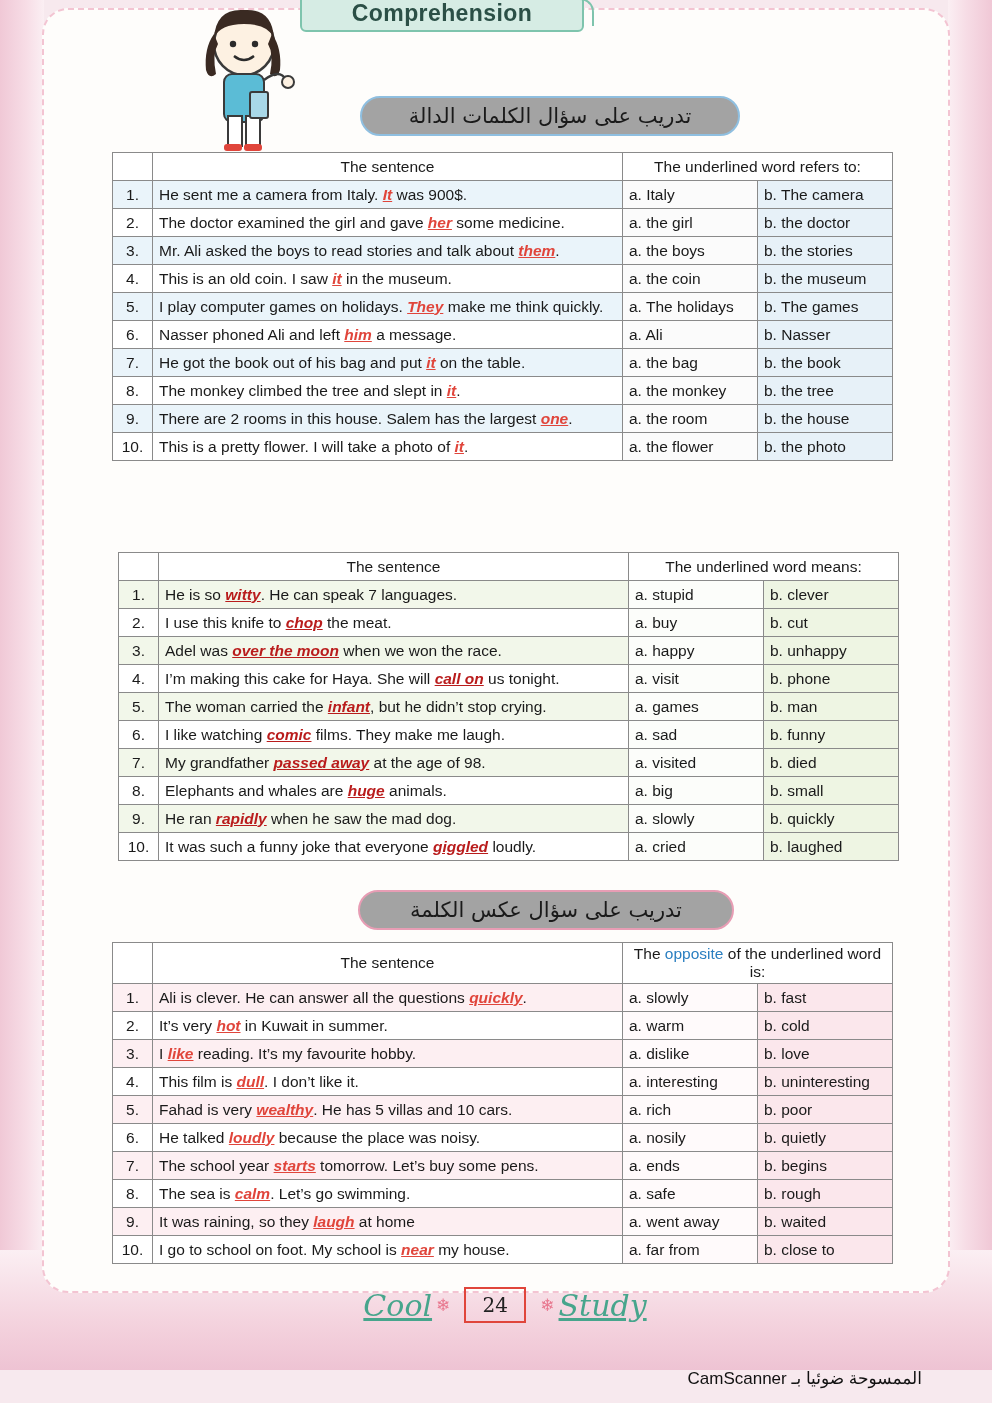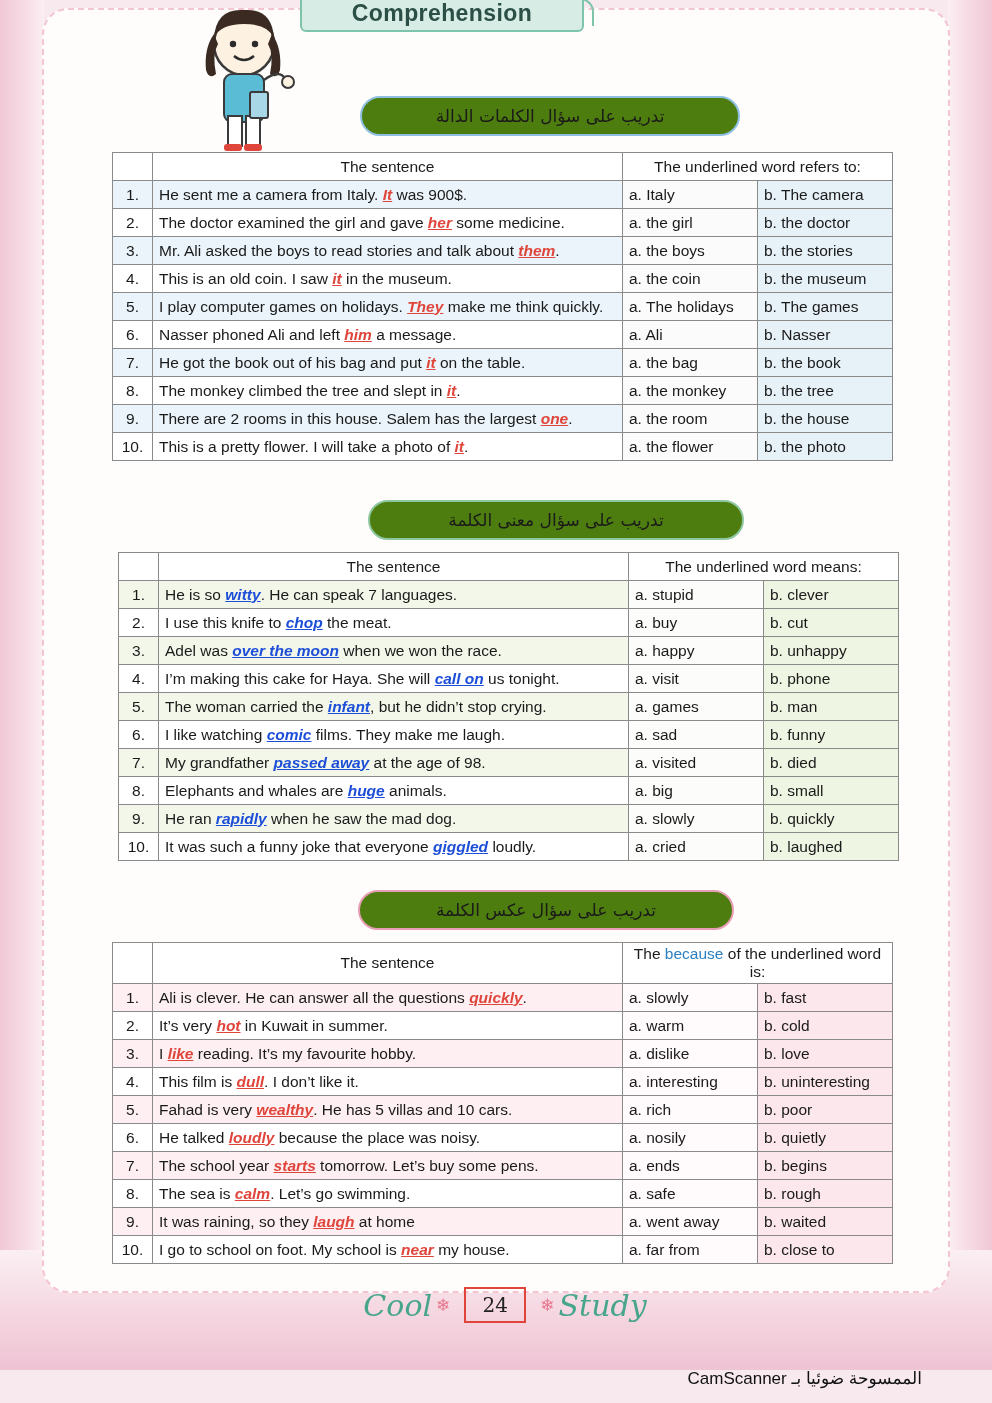--- a/index.html
+++ b/index.html
@@ -79,26 +79,26 @@
 
   
   .girl { position: absolute; left: 176px; top: 4px; width: 140px; height: 150px; }
 
   
   .pill {
     position: absolute;
     height: 36px;
     border: 2px solid #8fbfe0;
     border-radius: 20px;
-    background: #4d7c0f;
+    background: #a3a3a3;
     display: flex;
     align-items: center;
     justify-content: center;
     direction: rtl;
-    font-size: 17px;
+    font-size: 21px;
     color: #1a1a1a;
     font-family: "DejaVu Sans", sans-serif;
   }
   .pill.green { border-color: #8ec79f; }
   .pill.pinkb { border-color: #e79db4; }
 
   
   table.ex {
     position: absolute;
     border-collapse: collapse;
@@ -117,21 +117,21 @@
   }
   .c-num { width: 40px; text-align: center; font-size: 15px; }
   .c-sent { width: 470px; text-align: left; }
   .c-a { width: 135px; text-align: left; }
   .c-b { width: 135px; text-align: left; }
   .hdr td { text-align: center; font-weight: bold; font-size: 17px; height: 32px; }
   .hdr .c-num { border-left: 1px solid #8a8a8a; }
   .hdr-span { text-align: center; font-weight: bold; font-size: 17px; }
   u.w { text-decoration: underline; font-weight: bold; font-style: italic; }
   .t1 u.w { color: #e0453b; }
-  .t2 u.w { color: #1d4ed8; }
+  .t2 u.w { color: #b91c1c; }
   .t3 u.w { color: #e0453b; }
 
   
   .t1 .tint-a { background: #eaf4fa; }
   .t1 .tint-b { background: #ffffff; }
   .t1 .opt-a { background: #fbfbfb; }
   .t1 .opt-b { background: #e7f1f8; }
   .t2 .tint-a { background: #f2f7ea; }
   .t2 .tint-b { background: #ffffff; }
   .t2 .opt-a { background: #fcfdfa; }
@@ -155,20 +155,21 @@
     height: 58px;
     display: flex;
     align-items: center;
     justify-content: center;
   }
   .cool, .study {
     font-family: "DejaVu Serif", serif;
     font-style: italic;
     font-size: 30px;
     color: #47a58c;
+    text-decoration: underline;
   }
   .pagebox {
     margin: 0 10px;
     width: 58px;
     height: 32px;
     border: 2px solid #e0453b;
     display: flex;
     align-items: center;
     justify-content: center;
     font-size: 20px;
@@ -296,23 +297,20 @@
         </tr>
         <tr>
           <td class="c-num tint-b">10.</td>
           <td class="c-sent tint-b">This is a pretty flower. I will take a photo of <u class="w">it</u>.</td>
           <td class="c-a opt-a">a. the flower</td>
           <td class="c-b opt-b">b. the photo</td>
         </tr>
       </tbody>
   </table>
 
-  <div class="pill green" style="left:368px; top:500px; width:372px;">
-    <span>تدريب على سؤال معنى الكلمة</span>
-  </div>
 
   <table class="ex t2" style="left:118px; top:552px;">
     <colgroup>
         <col class="c-num">
         <col class="c-sent">
         <col class="c-a">
         <col class="c-b">
       </colgroup>
     <tbody>
         <tr class="hdr">
@@ -396,21 +394,21 @@
         <col class="c-num">
         <col class="c-sent">
         <col class="c-a">
         <col class="c-b">
       </colgroup>
     <tbody>
         <tr class="hdr">
       <td class="c-num"></td>
       <td class="c-sent hdr-span">The sentence</td>
       <td class="hdr-span" colspan="2">
-        <span>The </span><span class="blue-op">because</span><span> of the underlined word is:</span>
+        <span>The </span><span class="blue-op">opposite</span><span> of the underlined word is:</span>
       </td>
     </tr>
     </tbody>
       <tbody id="t3body">
         <tr>
           <td class="c-num tint-a">1.</td>
           <td class="c-sent tint-a">Ali is clever. He can answer all the questions <u class="w">quickly</u>.</td>
           <td class="c-a opt-a">a. slowly</td>
           <td class="c-b opt-b">b. fast</td>
         </tr>

